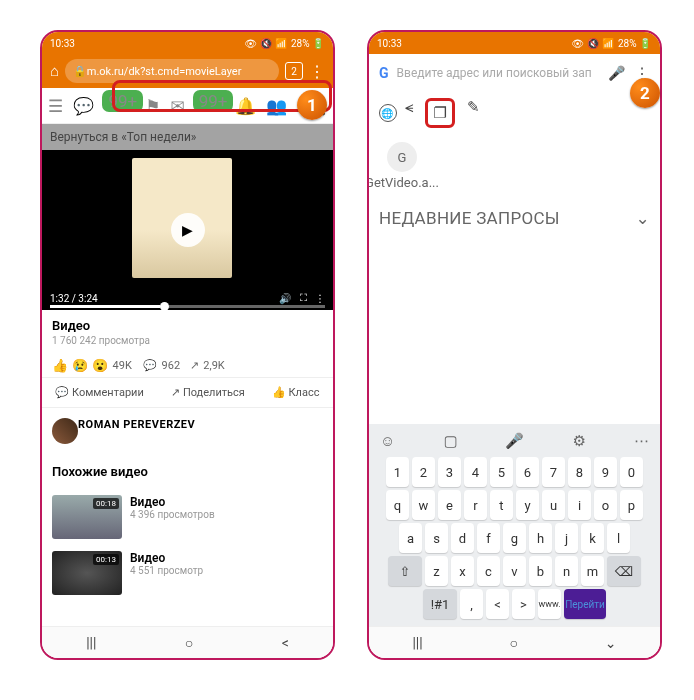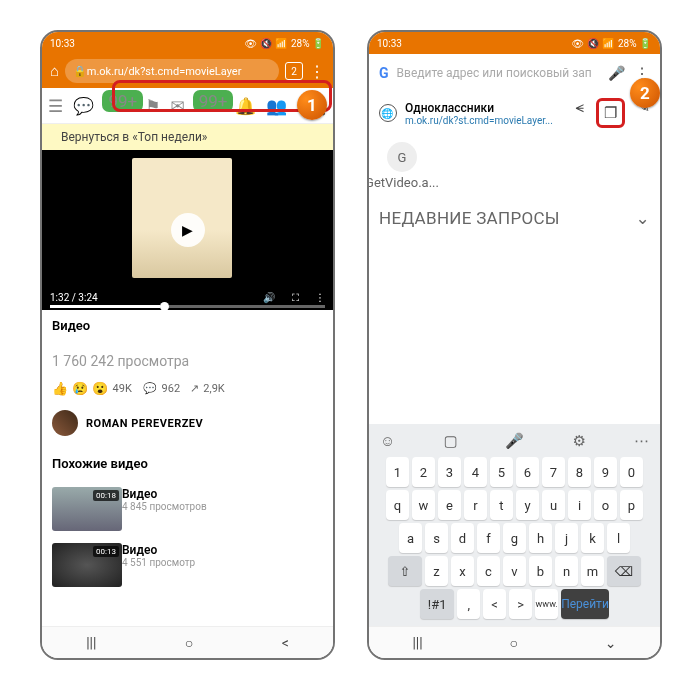--- a/index.html
+++ b/index.html
@@ -1,50 +1,50 @@
 <!DOCTYPE html>
 <html><head>
 <meta charset="utf-8">
 <style>
 *{margin:0;padding:0;box-sizing:border-box;font-family:-apple-system,Roboto,sans-serif}
 body{background:#fff;width:694px;height:700px;position:relative}
-.phone{position:absolute;width:295px;height:630px;border:2px solid #737373;border-radius:18px;overflow:hidden;background:#fff;top:30px}
+.phone{position:absolute;width:295px;height:630px;border:2px solid #be185d;border-radius:18px;overflow:hidden;background:#fff;top:30px}
 .p1{left:40px}.p2{left:367px}
 .statusbar{height:22px;background:#e87400;color:#fff;font-size:10px;display:flex;align-items:center;padding:0 8px;justify-content:space-between}
 .st-icons{display:flex;gap:3px;align-items:center}
 .addrbar{height:34px;background:#e87400;display:flex;align-items:center;padding:0 8px;gap:6px}
 .home-ic{color:#fff;font-size:15px}
 .urlbox{flex:1;background:rgba(255,255,255,.25);border-radius:14px;height:24px;display:flex;align-items:center;padding:0 8px;color:#fff;font-size:11px;overflow:hidden;white-space:nowrap}
 .tabcount{width:18px;height:18px;border:1.5px solid #fff;border-radius:3px;color:#fff;font-size:10px;display:flex;align-items:center;justify-content:center}
 .dots{color:#fff;font-size:16px}
 .highlight1{position:absolute;top:48px;left:70px;width:220px;height:32px;border:3px solid #d41f1f;border-radius:8px;z-index:50}
 .badge-num{position:absolute;width:30px;height:30px;border-radius:50%;background:radial-gradient(circle at 30% 30%,#ff8c1a,#cc5200);color:#fff;font-size:17px;font-weight:bold;display:flex;align-items:center;justify-content:center;z-index:60;box-shadow:0 1px 2px rgba(0,0,0,.4)}
 .b1{top:90px;left:297px}.b2{top:78px;left:630px}
 .oknav{height:36px;background:#fff;display:flex;align-items:center;padding:0 6px;gap:10px;border-bottom:1px solid #eee}
 .oknav span{color:#888;font-size:17px;position:relative}
 .badge{position:absolute;top:-5px;right:-8px;background:#4caf50;color:#fff;font-size:8px;padding:1px 6px;border-radius:7px}
-.backtop{padding:6px 19px;font-size:12px;color:#444;background:#fef9c3}
+.backtop{padding:6px 8px;font-size:12px;color:#444;background:#a3a3a3}
 .video{position:relative;height:160px;background:#000;display:flex;align-items:center;justify-content:center}
 .vthumb{position:absolute;top:8px;left:90px;width:100px;height:120px;background:linear-gradient(180deg,#f5e8c8 60%,#d9c8a0);border-radius:2px}
 .playbtn{width:34px;height:34px;background:rgba(255,255,255,.9);border-radius:50%;display:flex;align-items:center;justify-content:center;z-index:5;color:#000;font-size:14px}
-.vctrl{position:absolute;bottom:6px;left:8px;right:8px;display:flex;align-items:flex-start;gap:16px;color:#fff;font-size:10px}
+.vctrl{position:absolute;bottom:6px;left:8px;right:8px;display:flex;align-items:center;gap:8px;color:#fff;font-size:10px}
 .vbar{flex:1;height:3px;background:#666;position:relative;margin-top:8px}
 .vbar::after{content:"";position:absolute;left:0;width:40%;height:3px;background:#fff}
 .vdot{position:absolute;left:40%;top:-3px;width:9px;height:9px;background:#fff;border-radius:50%}
 .vtitle{padding:8px 10px;background:#fff}
 .vtitle h4{font-size:13px;font-weight:600}
-.vtitle .views{font-size:14px;color:#999;margin-top:20px}
+.vtitle .views{font-size:10px;color:#999;margin-top:2px}
 .react{display:flex;gap:4px;align-items:center;padding:4px 10px;font-size:11px;color:#666}
 .react .emo{font-size:13px}
 .actions{display:flex;justify-content:space-around;padding:8px 0;border-top:1px solid #eee;border-bottom:1px solid #eee;font-size:11px;color:#555}
-.author{display:flex;align-items:center;gap:8px;padding:10px}
+.author{display:flex;align-items:flex-start;gap:0;padding:10px}
 .ava{width:26px;height:26px;border-radius:50%;background:linear-gradient(45deg,#8b5a3c,#3d2817)}
 .author span{font-size:11px;font-weight:bold;letter-spacing:.5px}
 .related{padding:10px;font-size:13px;font-weight:600}
-.relitem{display:flex;gap:0;padding:6px 10px}
+.relitem{display:flex;gap:8px;padding:6px 10px}
 .relthumb{width:70px;height:44px;background:#777;border-radius:3px;position:relative}
 .relthumb .dur{position:absolute;top:3px;right:3px;background:rgba(0,0,0,.7);color:#fff;font-size:8px;padding:1px 3px;border-radius:2px}
 .reltxt h5{font-size:12px;font-weight:600}
 .reltxt p{font-size:10px;color:#999}
 .navbar{position:absolute;bottom:0;left:0;right:0;height:32px;display:flex;justify-content:space-around;align-items:center;background:#fafafa;border-top:1px solid #eee;color:#444;font-size:14px}
 
 .searchbar{height:38px;display:flex;align-items:center;padding:6px 10px;gap:8px}
 .gicon{font-size:14px;font-weight:bold;color:#4285f4}
 .sinput{flex:1;font-size:12px;color:#aaa}
 .mic{color:#555;font-size:14px}
@@ -60,21 +60,21 @@
 .qitem{width:46px;display:flex;flex-direction:column;align-items:center;gap:3px}
 .qcirc{width:30px;height:30px;border-radius:50%;background:#eee;display:flex;align-items:center;justify-content:center;font-size:13px;color:#666}
 .qlbl{font-size:13px;color:#666}
 .recent{padding:10px;font-size:17px;color:#666;display:flex;justify-content:space-between;align-items:center;letter-spacing:.3px}
 .kbd{position:absolute;bottom:32px;left:0;right:0;background:#eceef0;padding:4px 3px;user-select:none}
 .ktop{display:flex;justify-content:space-between;padding:4px 8px;font-size:15px;color:#666}
 .krow{display:flex;justify-content:center;gap:3px;margin:3px 0}
 .key{background:#fff;border-radius:4px;height:30px;min-width:23px;display:flex;align-items:center;justify-content:center;font-size:13px;color:#333;box-shadow:0 1px 1px rgba(0,0,0,.15)}
 .key.w{min-width:34px;background:#d5d8dc}
 .key.sp{min-width:80px;font-size:9px;color:#666}
-.key.ent{background:#404040;color:#4a90d9;font-size:12px;min-width:42px}
+.key.ent{background:#4c1d95;color:#4a90d9;font-size:10px;min-width:42px}
 </style>
 </head>
 <body>
 
 <div class="phone p1">
   <div class="statusbar">
     <span>10:33</span>
     <div class="st-icons">
       <span>👁</span>
       <span>🔇</span>
@@ -122,32 +122,37 @@
   <div class="react">
     <span class="emo">👍</span>
     <span class="emo">😢</span>
     <span class="emo">😮</span>
     <span>49K</span>
     <span style="margin-left:8px">💬</span>
     <span>962</span>
     <span style="margin-left:6px">↗</span>
     <span>2,9K</span>
   </div>
+  <div class="actions">
+    <span>💬 <span>Комментарии</span></span>
+    <span>↗ <span>Поделиться</span></span>
+    <span>👍 <span>Класс</span></span>
+  </div>
   <div class="author">
     <div class="ava"></div>
     <span>ROMAN PEREVERZEV</span>
   </div>
   <div class="related">Похожие видео</div>
   <div class="relitem">
     <div class="relthumb" style="background:linear-gradient(#9aa,#667)">
         <span class="dur">00:18</span>
       </div>
     <div class="reltxt">
         <h5>Видео</h5>
-        <p>4 845 просмотров</p>
+        <p>4 396 просмотров</p>
       </div>
   </div>
   <div class="relitem">
     <div class="relthumb" style="background:radial-gradient(#555,#222)">
         <span class="dur">00:13</span>
       </div>
     <div class="reltxt">
         <h5>Видео</h5>
         <p>4 551 просмотр</p>
       </div>
@@ -173,24 +178,20 @@
     </div>
   </div>
   <div class="searchbar">
     <span class="gicon">G</span>
     <span class="sinput">Введите адрес или поисковый зап</span>
     <span class="mic">🎤</span>
     <span class="dots2">⋮</span>
   </div>
   <div class="tabinfo">
     <div class="globe">🌐</div>
-    <div class="tabtxt">
-      <div class="tt">Одноклассники</div>
-      <div class="tu">m.ok.ru/dk?st.cmd=movieLayer...</div>
-    </div>
     <div class="tabacts">
       <span>⪪</span>
       <span class="copy-hl">❐</span>
       <span>✎</span>
     </div>
   </div>
   <div class="qs">
     <div class="qitem">
       <div class="qcirc">G</div>
       <span class="qlbl">GetVideo.a...</span>

